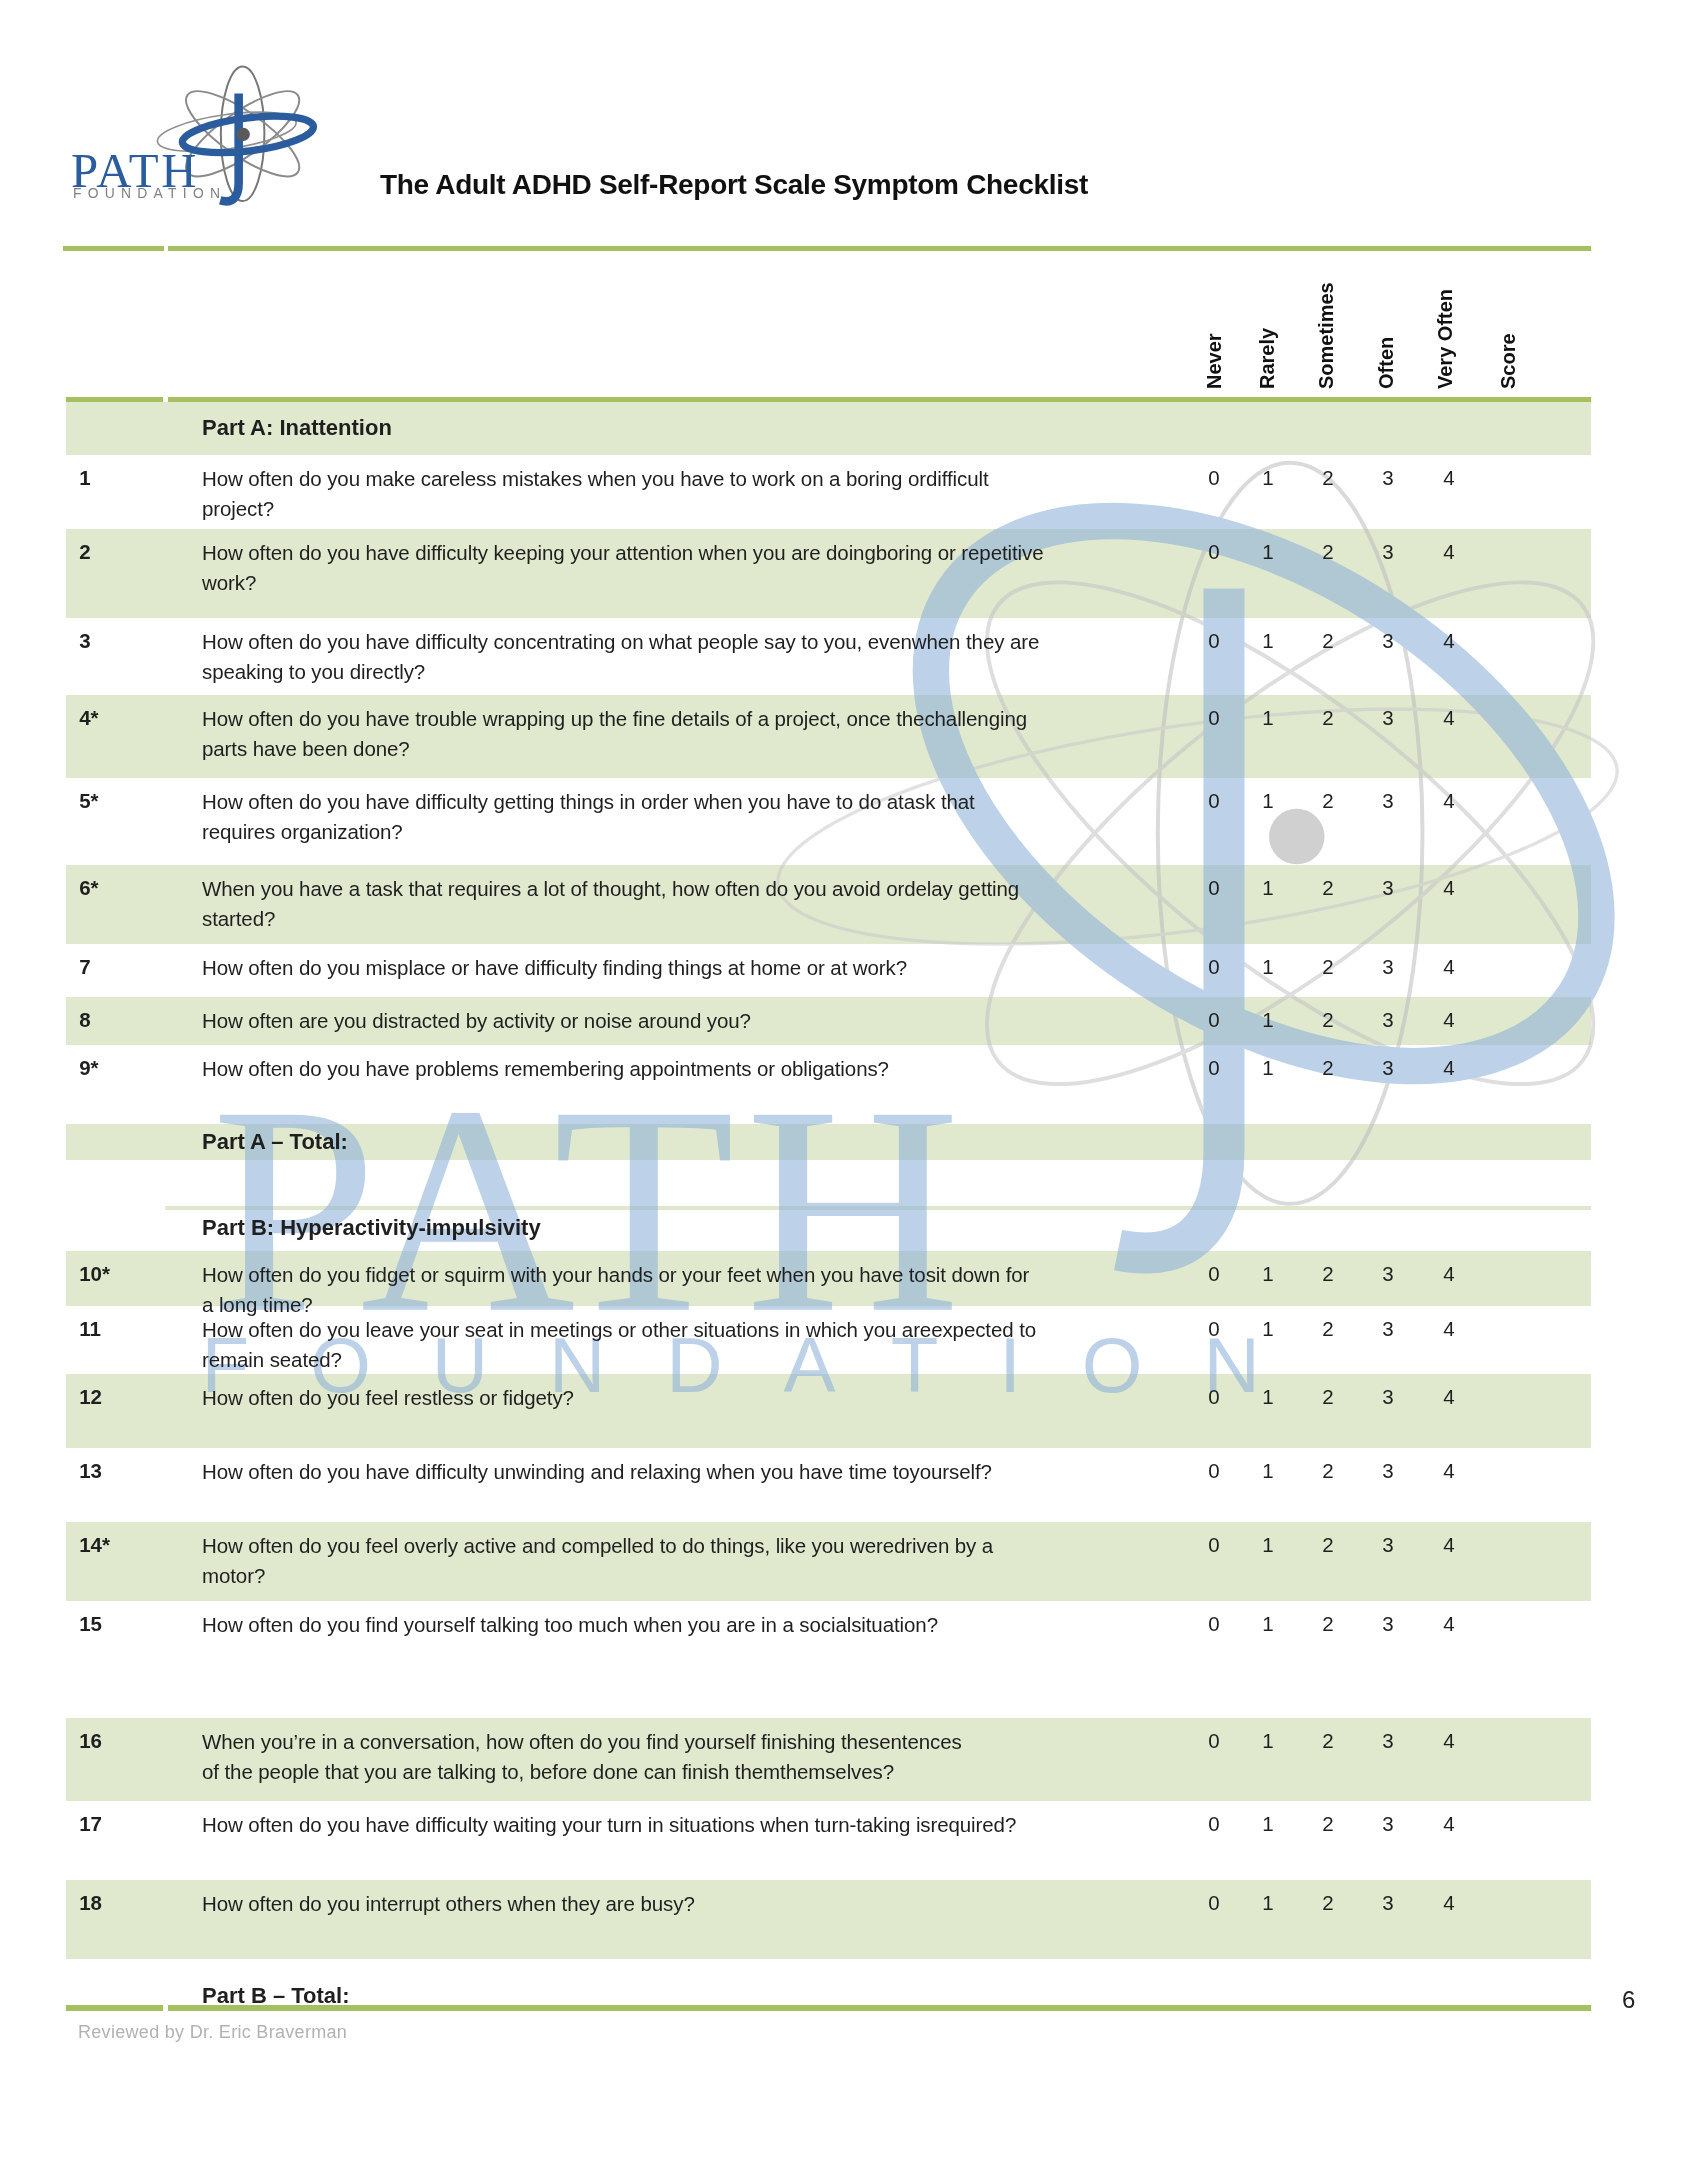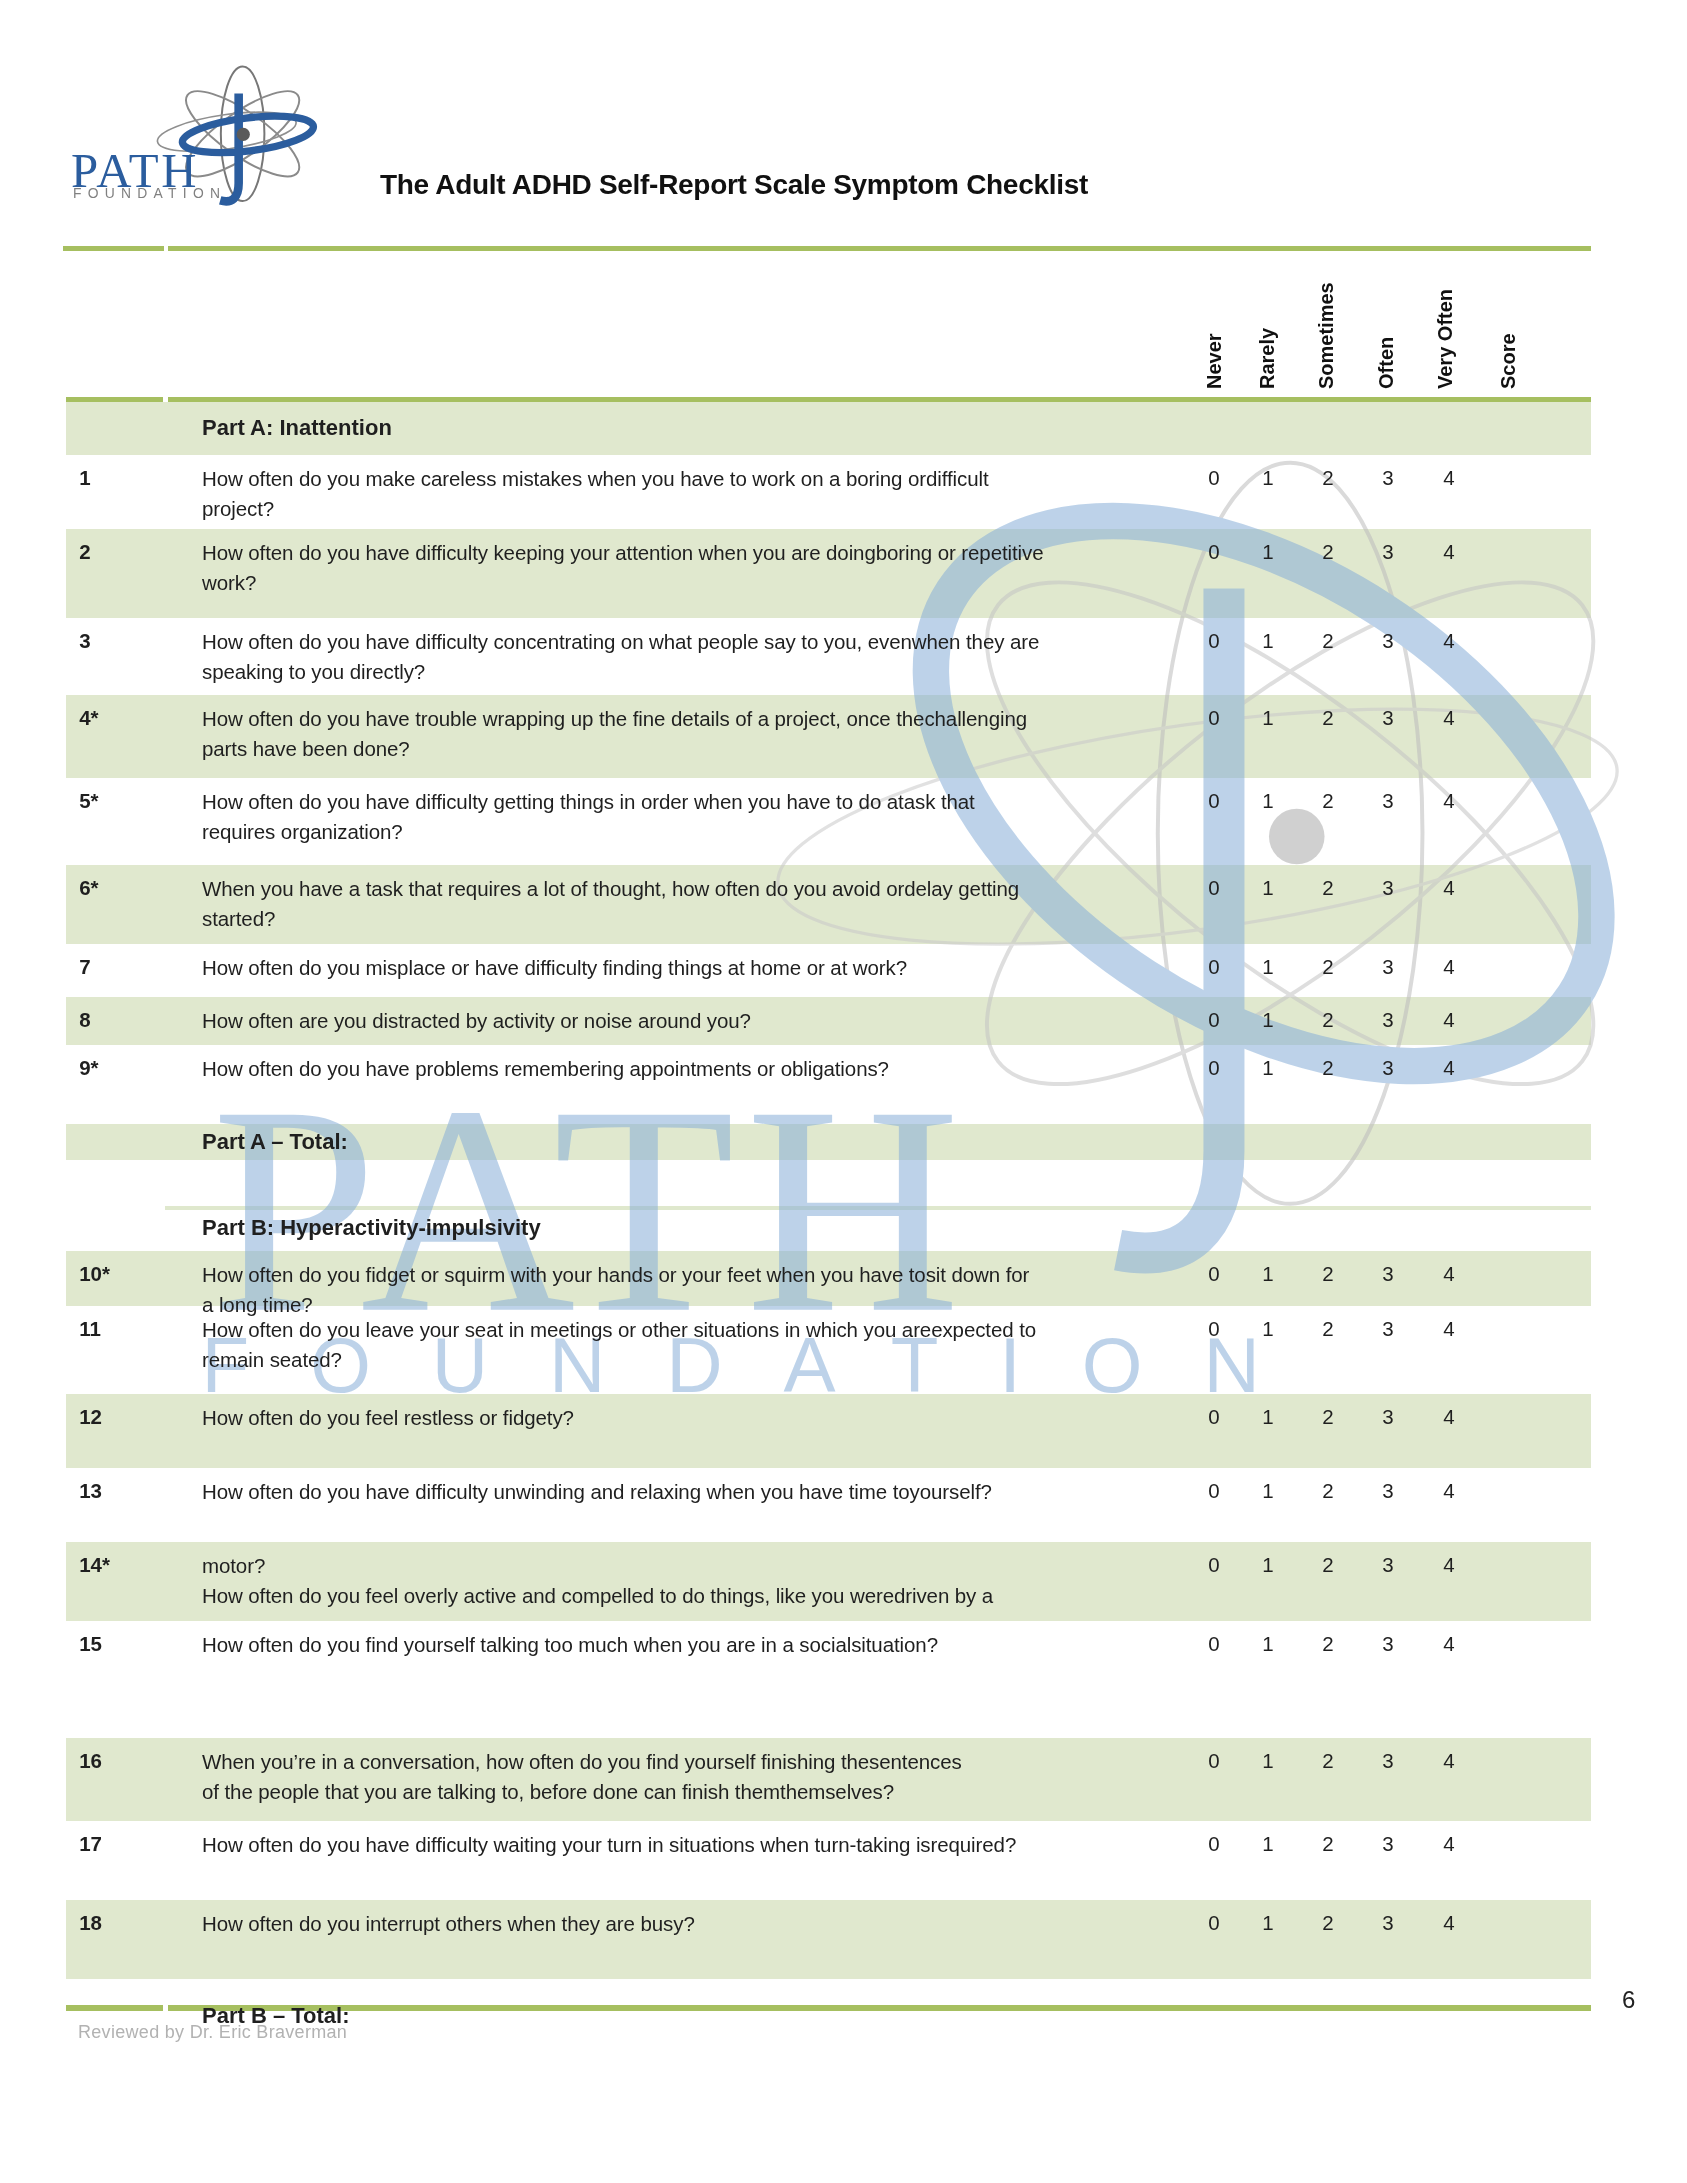--- a/index.html
+++ b/index.html
@@ -242,21 +242,21 @@
       </div>
       <div class="opts">
         <span class="o0">0</span>
         <span class="o1">1</span>
         <span class="o2">2</span>
         <span class="o3">3</span>
         <span class="o4">4</span>
       </div>
     </div>
 
-    <div class="row" style="height:88px;">
+    <div class="row" style="height:68px;">
       <div class="qnum">11</div>
       <div class="qtext">
         <div>How often do you leave your seat in meetings or other situations in which you areexpected to</div>
           <div>remain seated?</div>
       </div>
       <div class="opts">
         <span class="o0">0</span>
         <span class="o1">1</span>
         <span class="o2">2</span>
         <span class="o3">3</span>
@@ -288,22 +288,22 @@
         <span class="o1">1</span>
         <span class="o2">2</span>
         <span class="o3">3</span>
         <span class="o4">4</span>
       </div>
     </div>
 
     <div class="row green" style="height:79px;">
       <div class="qnum">14*</div>
       <div class="qtext">
-        <div>motor?</div>
-          <div>How often do you feel overly active and compelled to do things, like you weredriven by a</div>
+        <div>How often do you feel overly active and compelled to do things, like you weredriven by a</div>
+          <div>motor?</div>
       </div>
       <div class="opts">
         <span class="o0">0</span>
         <span class="o1">1</span>
         <span class="o2">2</span>
         <span class="o3">3</span>
         <span class="o4">4</span>
       </div>
     </div>
 

